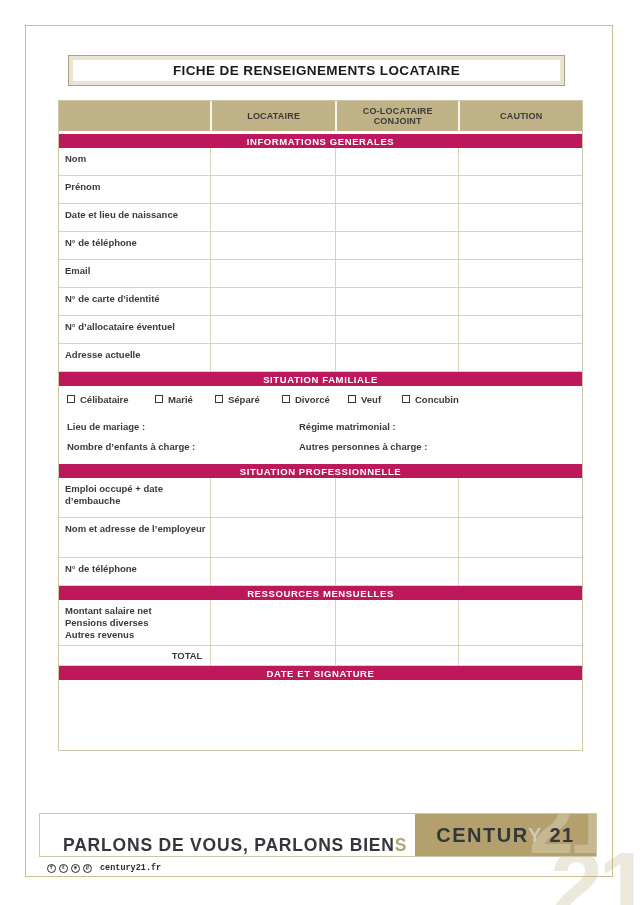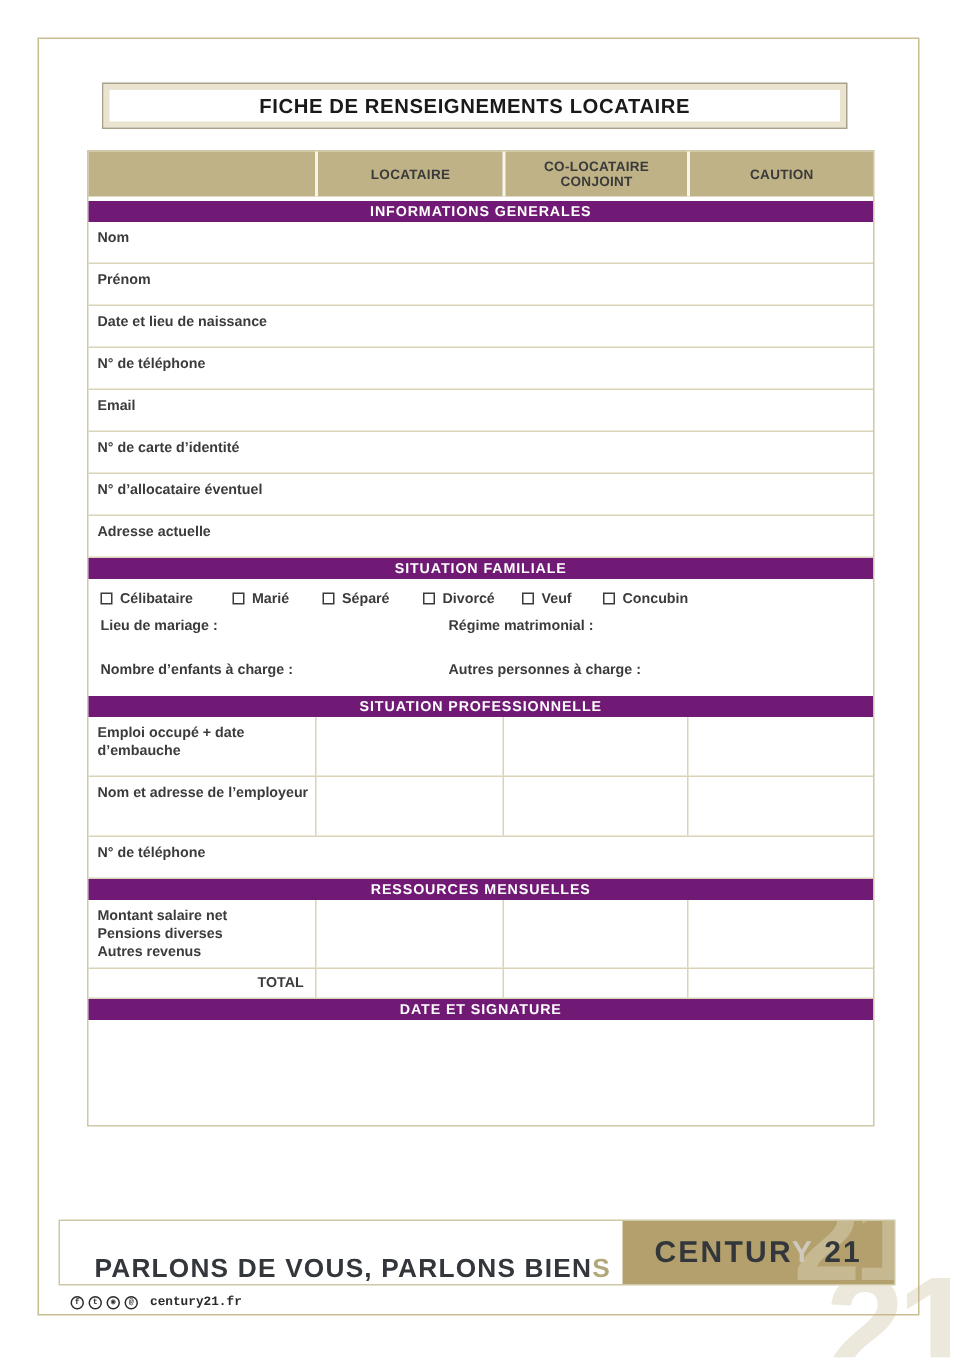--- a/index.html
+++ b/index.html
@@ -26,40 +26,40 @@
   }
   .trow { display:flex; width:100%; }
   .hdr-row { height:33px; background:#bfb286; border-bottom:3px solid #ffffff; }
   .hdr-cell {
     display:flex; align-items:center; justify-content:center; text-align:center;
     font-weight:bold; font-size:9px; color:#3a3a3a; letter-spacing:.2px;
   }
   .hdr-cell + .hdr-cell { border-left:2px solid #f7f4ea; }
   .c0 { width:152px; } .c1 { width:125px; } .c2 { width:124px; } .c3 { width:124px; }
   .section-bar {
-    height:14px; background:#701a75; color:#ffffff; font-weight:bold;
+    height:14px; background:#be185d; color:#ffffff; font-weight:bold;
     font-size:9.5px; letter-spacing:.6px; display:flex; align-items:center; justify-content:center;
   }
   .grid-row { border-bottom:1px solid #d9d3b8; }
   .grid-row:last-child { border-bottom:none; }
   .label-cell {
     padding:5px 4px 0 6px; font-weight:bold; color:#3b3b3b; line-height:1.25;
   }
   .val-cell { border-left:1px solid #d9d3b8; }
-  .h28 { height:28px;flex-direction:column; } .h40 { height:40px; } .h46 { height:46px; } .h20 { height:20px; }
+  .h28 { height:28px; } .h40 { height:40px; } .h46 { height:46px; } .h20 { height:20px; }
   .pre { white-space:pre-line; }
   
   .cb-row { height:26px; display:flex; align-items:center; padding-left:8px; }
   .cb-item { display:flex; align-items:center; margin-right:0; }
   .cb-box {
     width:8px; height:8px; border:1.4px solid #3a3a3a; background:#fff;
     display:inline-block; margin-right:5px; flex:0 0 auto;
   }
   .cb-label { font-weight:600; font-size:9.5px; }
-  .fam-row { height:29px; display:flex; align-items:flex-start; padding-left:8px; font-weight:600; }
+  .fam-row { height:29px; display:flex; align-items:center; padding-left:8px; font-weight:600; }
   .fam-left { width:232px; }
   .fam-row.last { height:23px; align-items:flex-start; }
   .total-cell { padding:4px 8px 0 0; text-align:right; font-weight:bold; }
   .sig-area { height:70px; }
   
   .footer-bar {
     position:absolute; left:39px; top:813px; width:558px; height:44px;
     background:#ffffff; border:1px solid #cfc8a6; z-index:3; display:flex; align-items:center;
   }
   .slogan { padding-left:23px; font-size:17.5px; font-weight:bold; color:#33373c; letter-spacing:.8px; white-space:nowrap;margin-top:20px; }

